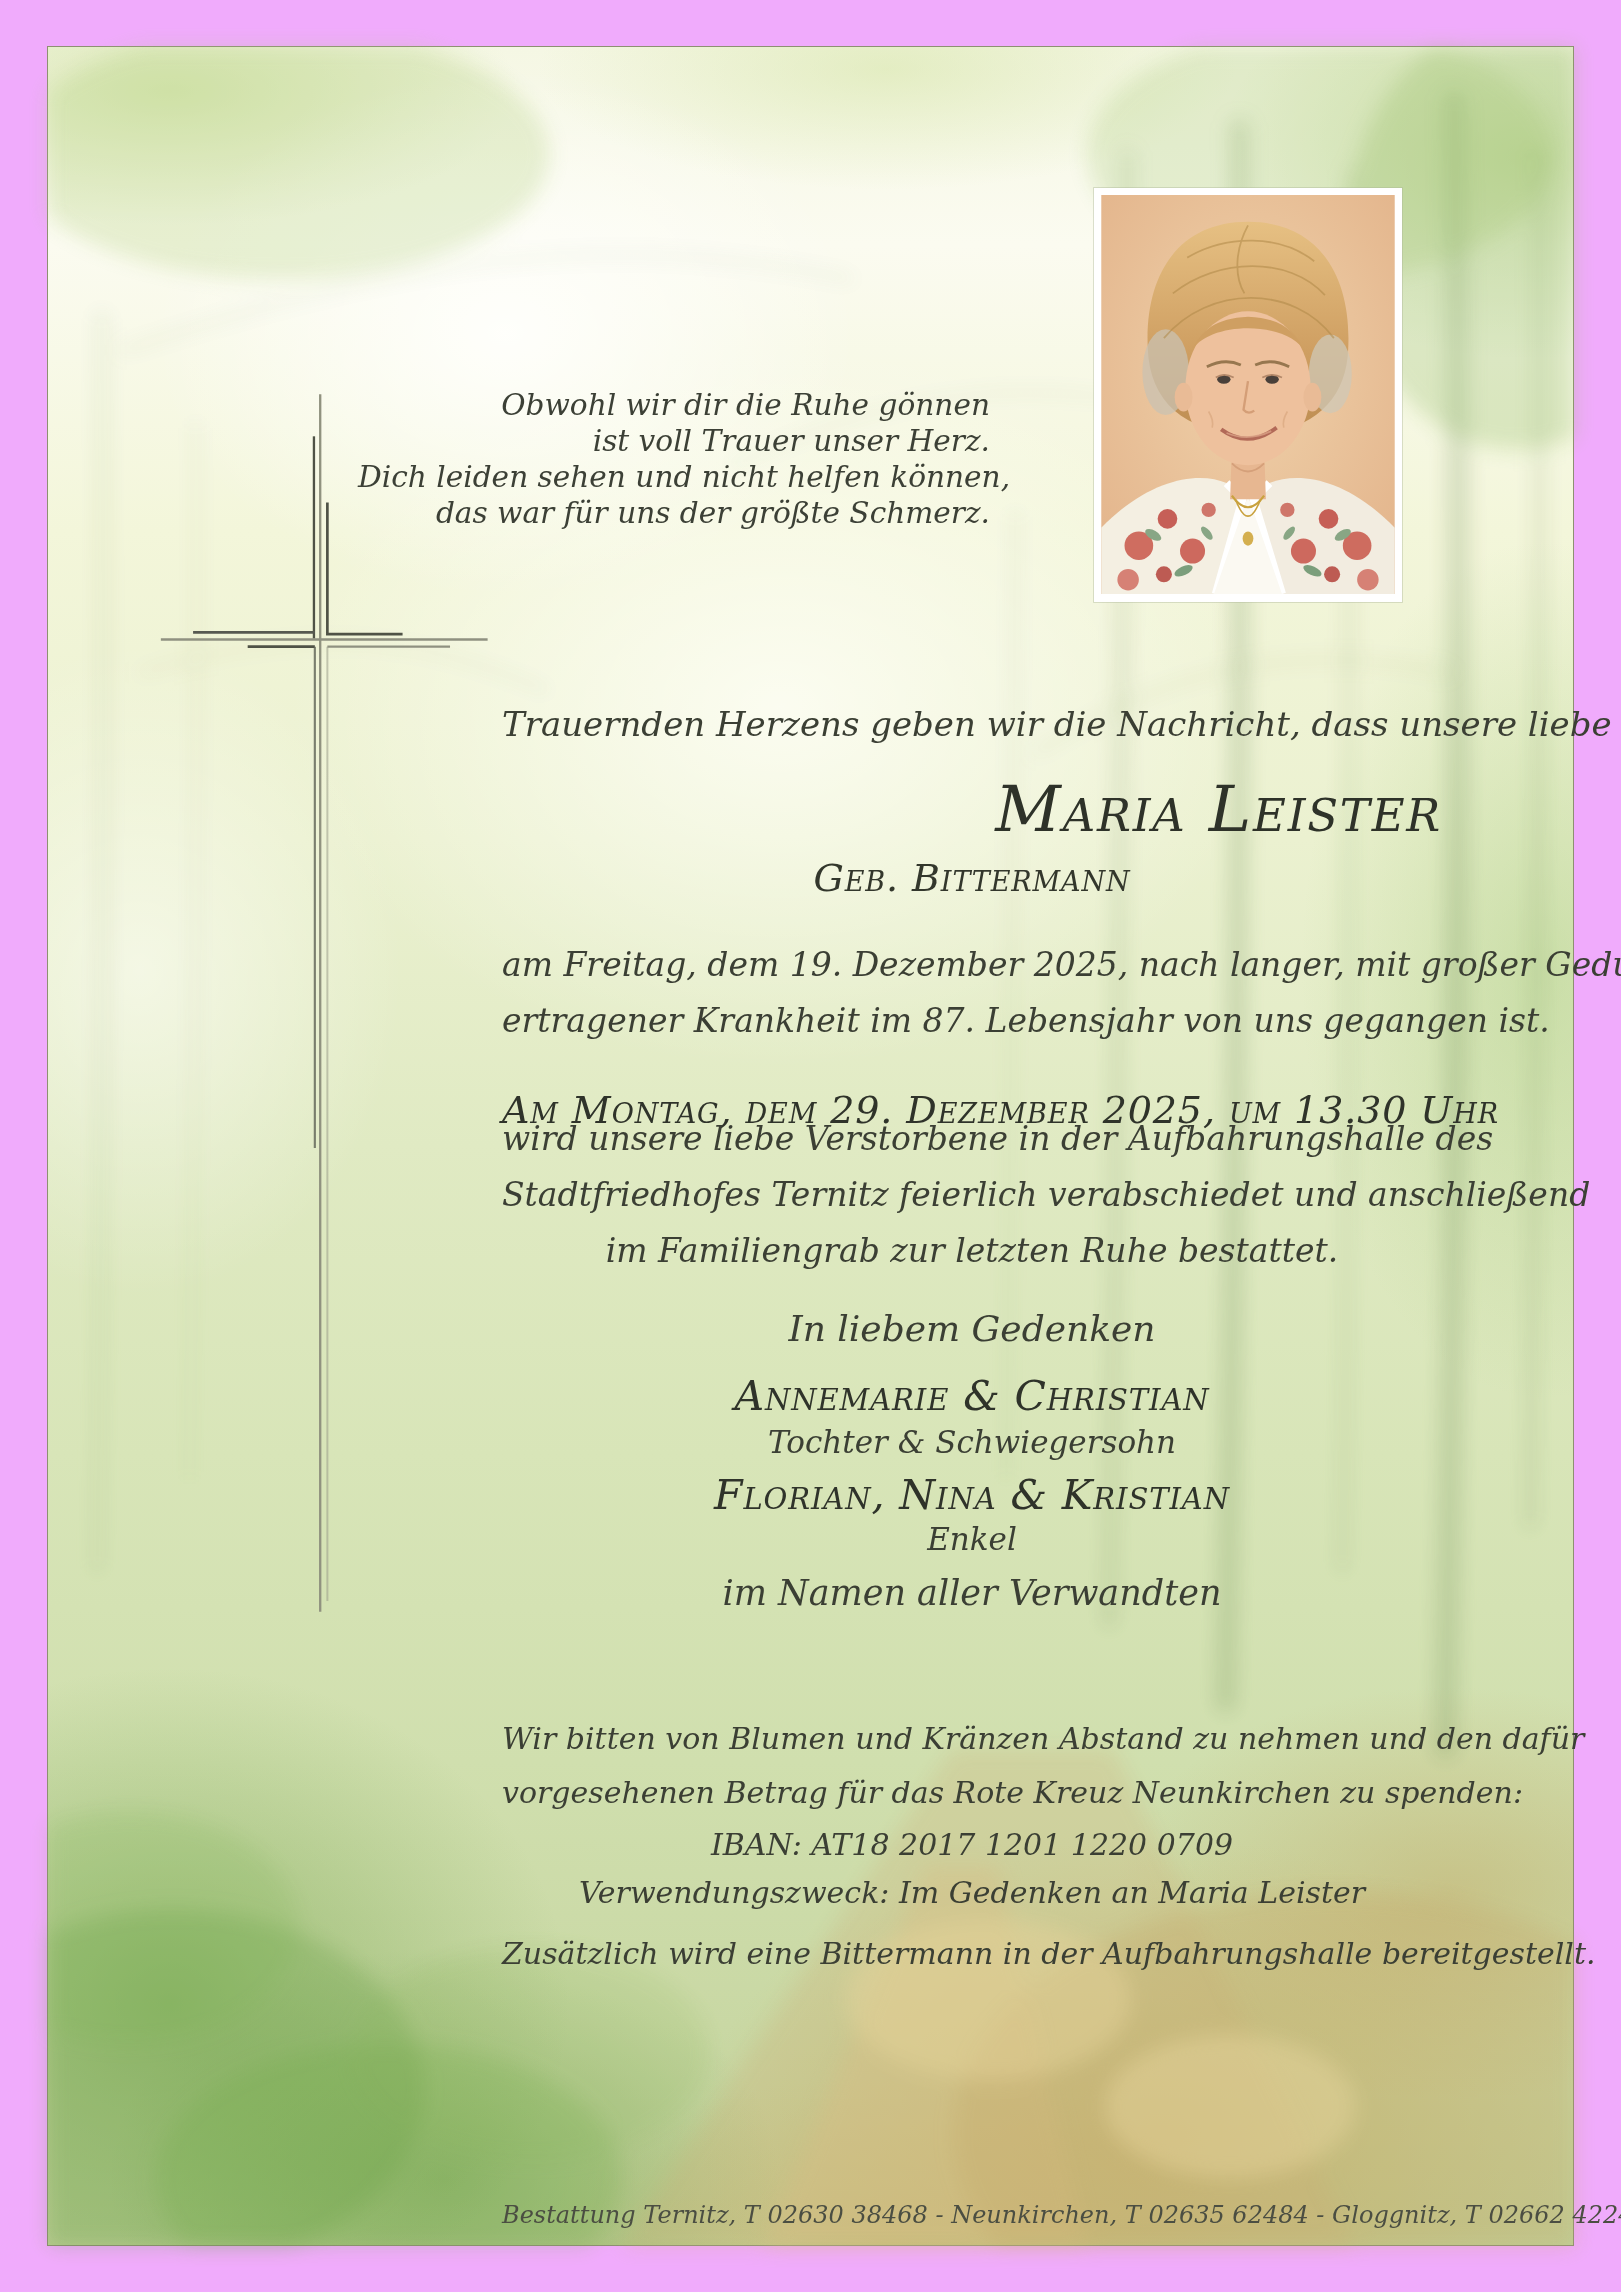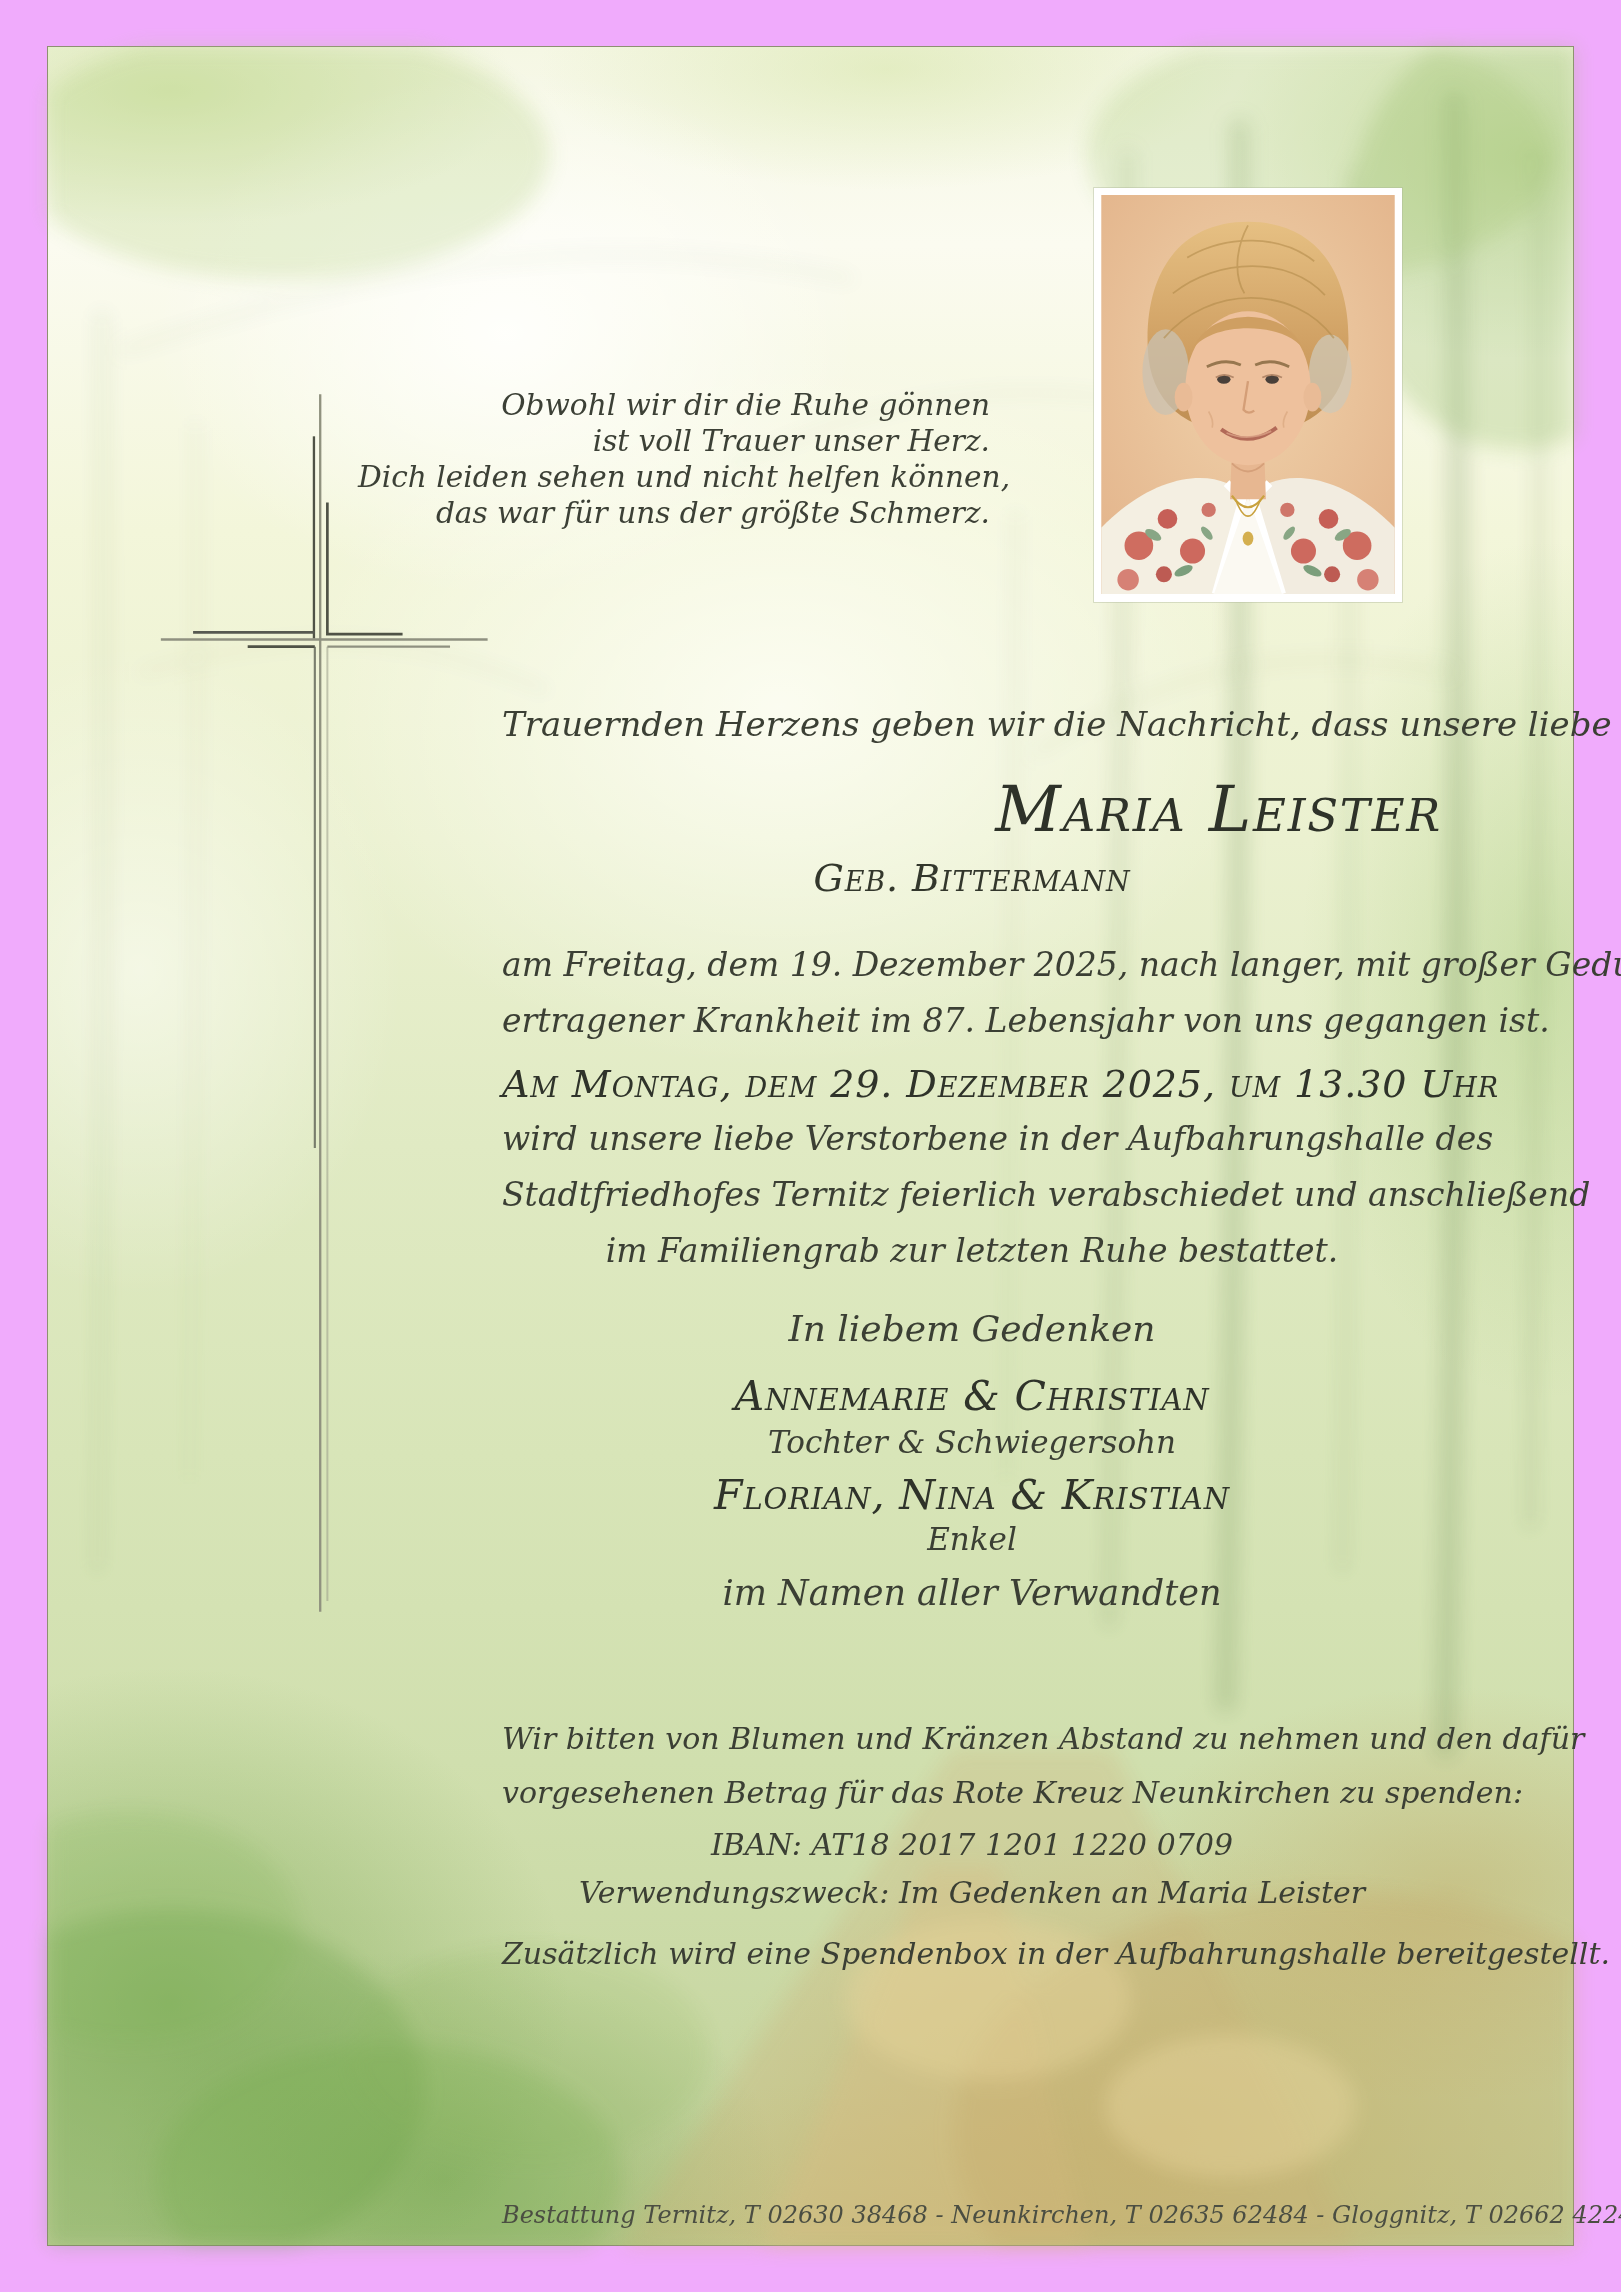--- a/index.html
+++ b/index.html
@@ -44,21 +44,21 @@
 
   
   .txt{position:absolute;color:#3b3f34;font-style:italic;}
   .line{white-space:nowrap;}
   .center{left:502px;width:940px;text-align:center;}
   .poem{left:358px;width:632px;text-align:right;font-size:29.6px;line-height:36px;color:#3c4036;}
   .intro{font-size:34px;}
   .name{font-size:64px;font-variant:small-caps;letter-spacing:1.8px;color:#2e3229;line-height:1;text-align:right;}
   .maiden{font-size:38px;font-variant:small-caps;letter-spacing:0.9px;color:#33372c;}
   .para{font-size:33px;line-height:56px;}
-  .caps-line{font-size:38px;font-variant:small-caps;letter-spacing:0.9px;color:#2f332a;}
+  .caps-line{font-size:38px;font-variant:small-caps;letter-spacing:0.9px;color:#2f332a;margin-top:26px;}
   .gedenken{font-size:36px;}
   .fam-names{font-size:41px;font-variant:small-caps;letter-spacing:0.9px;color:#2f332a;}
   .fam-rel{font-size:31px;}
   .closing{font-size:35px;}
   .donation{font-size:30px;line-height:54px;}
   .bankline{font-size:30px;}
   .note{font-size:30px;}
   .footer{font-size:24px;color:#4b4e42;}
 </style>
 </head>
@@ -266,21 +266,21 @@
   </div>
 
   <div class="txt center bankline" style="top:1827px">
     <div class="line">IBAN: AT18 2017 1201 1220 0709</div>
   </div>
   <div class="txt center bankline" style="top:1875px">
     <div class="line">Verwendungszweck: Im Gedenken an Maria Leister</div>
   </div>
 
   <div class="txt center note" style="top:1936px">
-    <div class="line">Zusätzlich wird eine Spendenbox in der Aufbahrungshalle bereitgestellt.</div>
+    <div class="line">Zusätzlich wird eine Bittermann in der Aufbahrungshalle bereitgestellt.</div>
   </div>
 
   <div class="txt center footer" style="top:2201px">
     <div class="line">Bestattung Ternitz, T 02630 38468 - Neunkirchen, T 02635 62484 -  Gloggnitz, T 02662 42249</div>
   </div>
 
 </div>
 
 
 </body></html>

